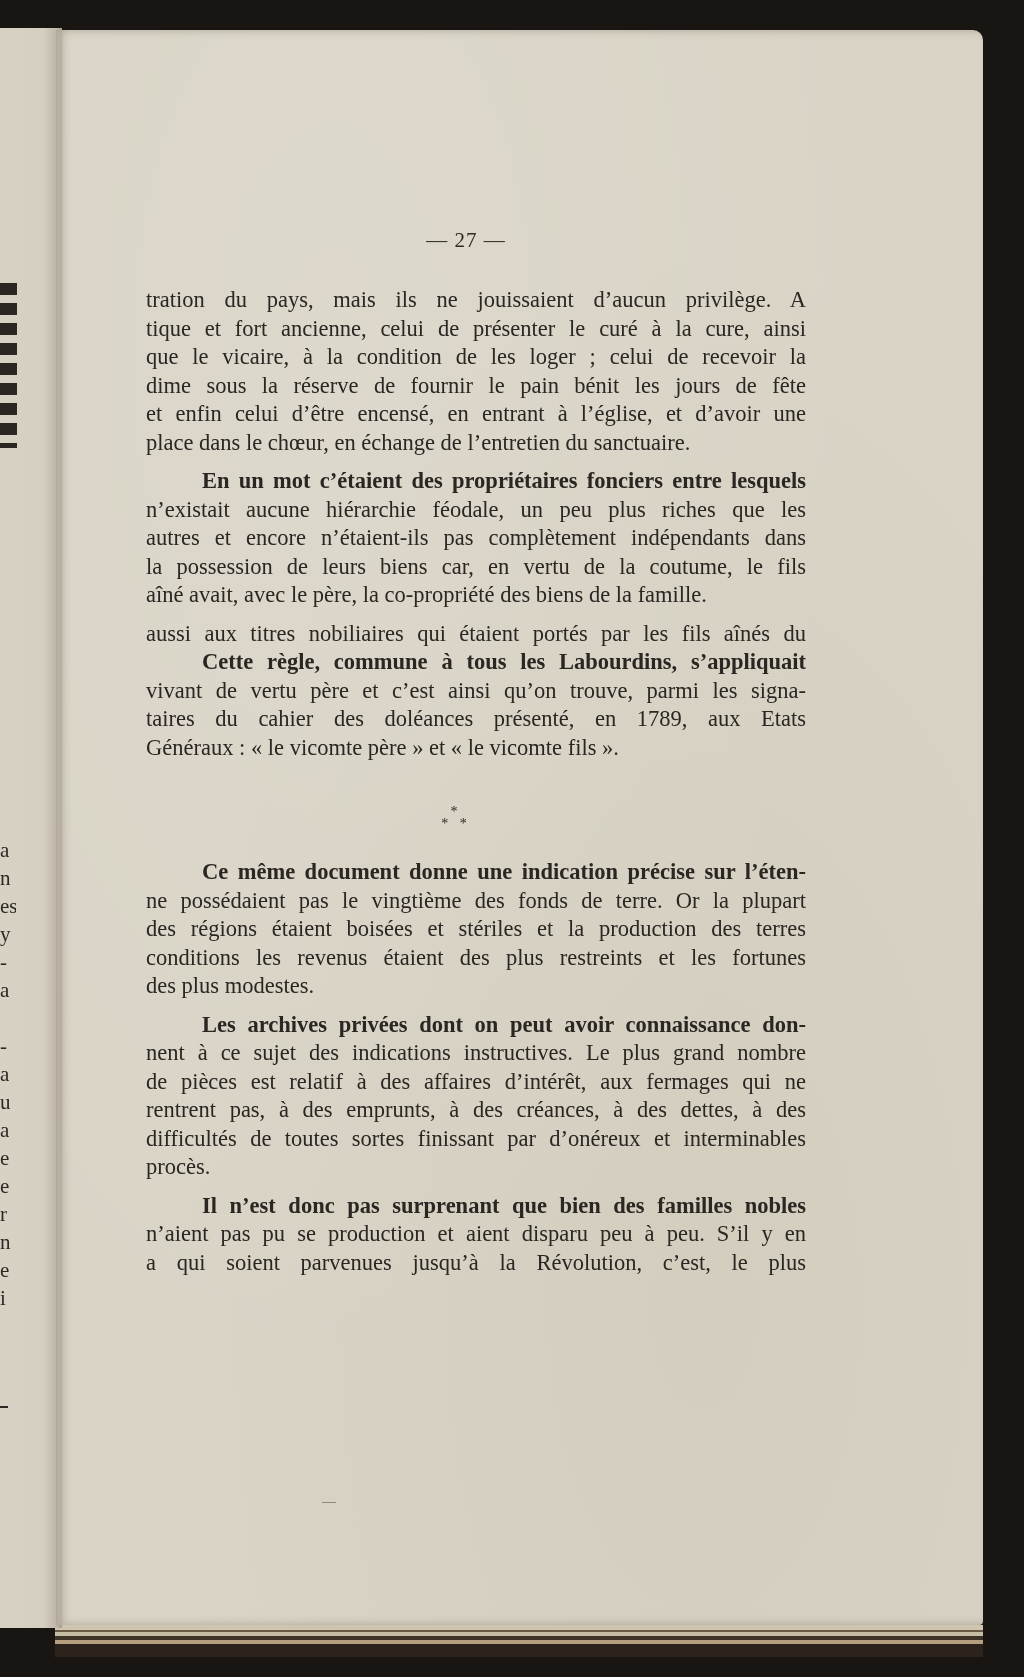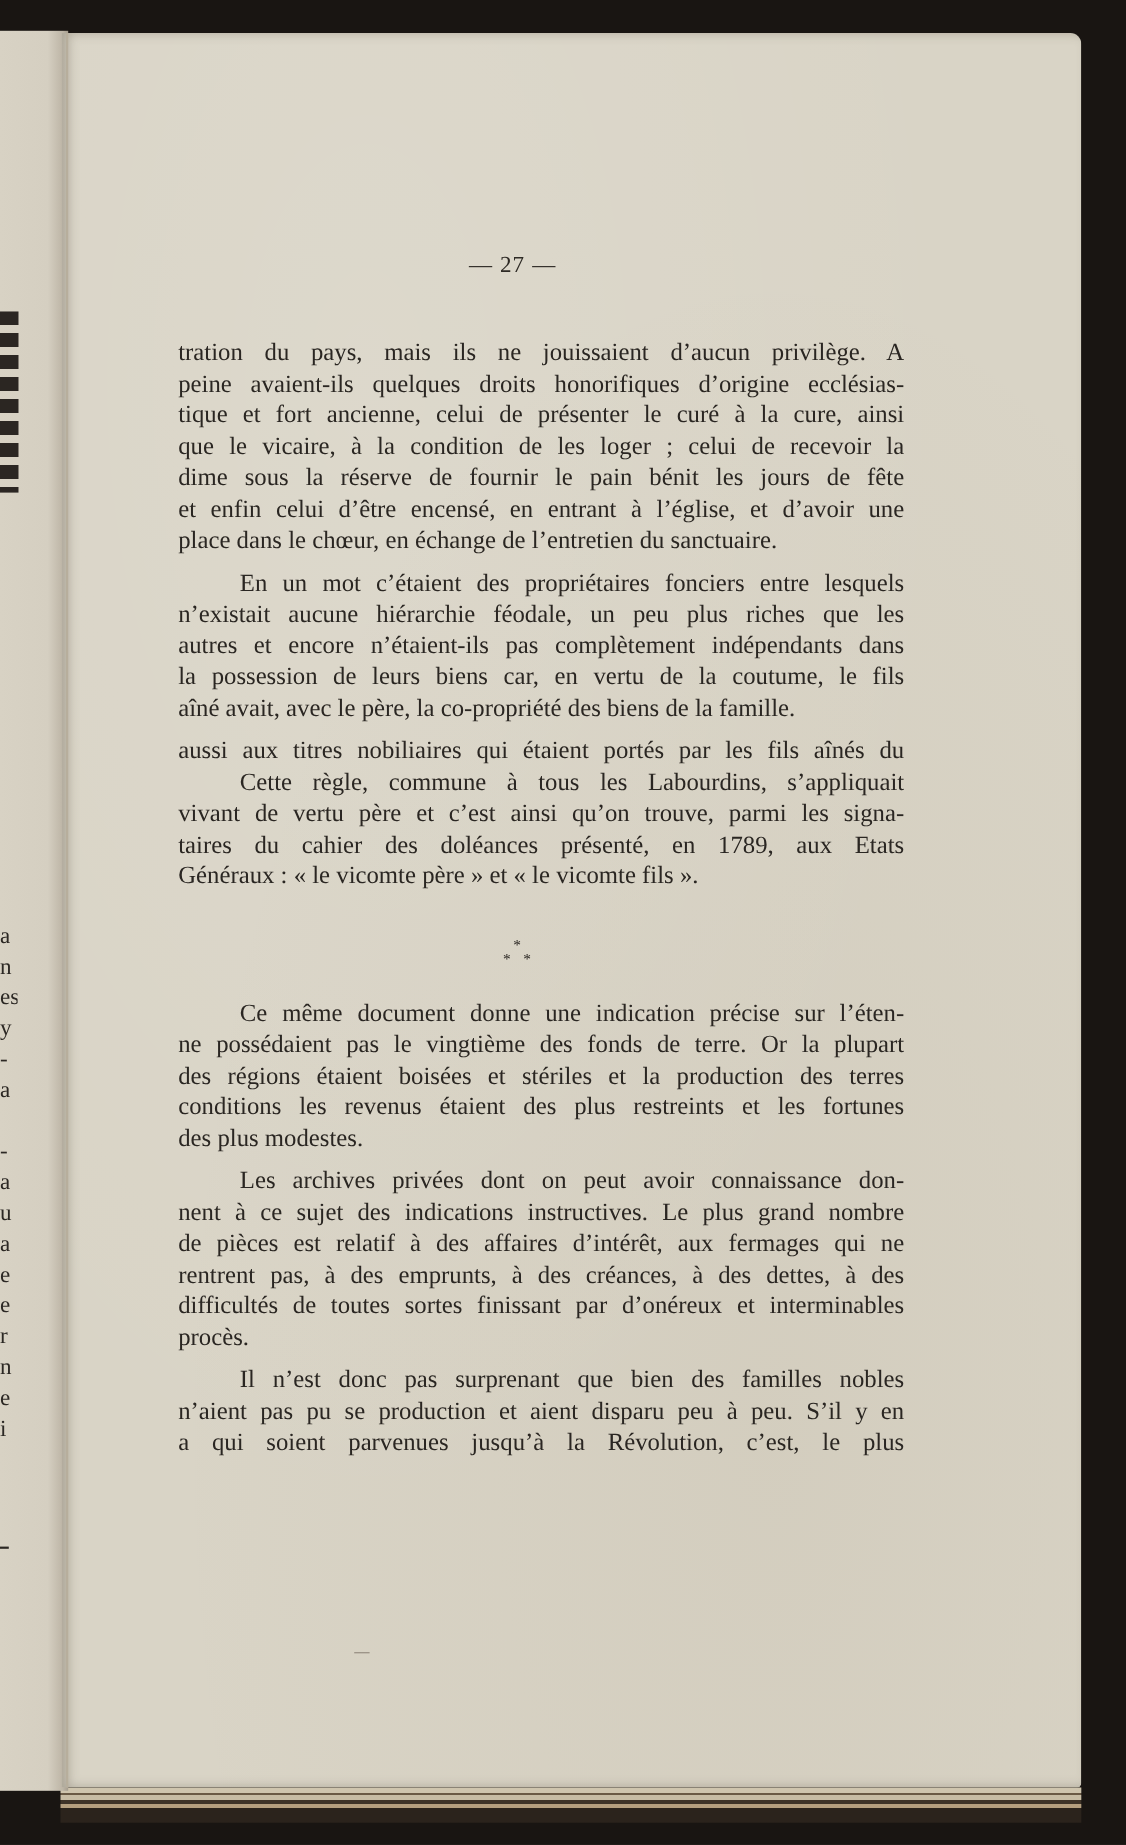--- a/index.html
+++ b/index.html
@@ -90,39 +90,39 @@
       width: 924px;
       text-align: center;
       font-size: 21px;
       color: #2e2a25;
       letter-spacing: 1px;
       padding-left: 8px;
       box-sizing: border-box;
     }
     .text-block {
       position: absolute;
-      left: 162px; top: 286px;
+      left: 146px; top: 286px;
       width: 660px;
       font-size: 22.5px;
       line-height: 28.5px;
       color: #2a2622;
-      margin-top: 20px;
     }
     .line {
       display: block;
       white-space: nowrap;
       text-align: justify;
       text-align-last: justify;
       height: 28.5px;
     }
     .line.last {
       text-align-last: left;
     }
     .line.indent {
       padding-left: 56px;
+      font-weight: bold;
     }
     .para-gap { display: block; height: 10px; }
     .asterism {
       display: block;
       text-align: center;
       font-size: 14px;
       line-height: 12px;
       height: 96px;
       padding-top: 44px;
       box-sizing: border-box;
@@ -170,21 +170,20 @@
 
 <div class="page"></div>
 <div class="gutter-line"></div>
 
 <div class="page-number">— 27 —</div>
 
 <div class="text-block" id="text-block">
   <div id="paras-before">
       <div>
         <span class="line">tration du pays, mais ils ne jouissaient d’aucun privilège. A</span>
-        <span class="line">peine avaient-ils quelques droits honorifiques d’origine ecclésias-</span>
         <span class="line">tique et fort ancienne, celui de présenter le curé à la cure, ainsi</span>
         <span class="line">que le vicaire, à la condition de les loger ; celui de recevoir la</span>
         <span class="line">dime sous la réserve de fournir le pain bénit les jours de fête</span>
         <span class="line">et enfin celui d’être encensé, en entrant à l’église, et d’avoir une</span>
         <span class="line last">place dans le chœur, en échange de l’entretien du sanctuaire.</span>
       </div>
       <span class="para-gap"></span>
       <div>
         <span class="line indent">En un mot c’étaient des propriétaires fonciers entre lesquels</span>
         <span class="line">n’existait aucune hiérarchie féodale, un peu plus riches que les</span>

